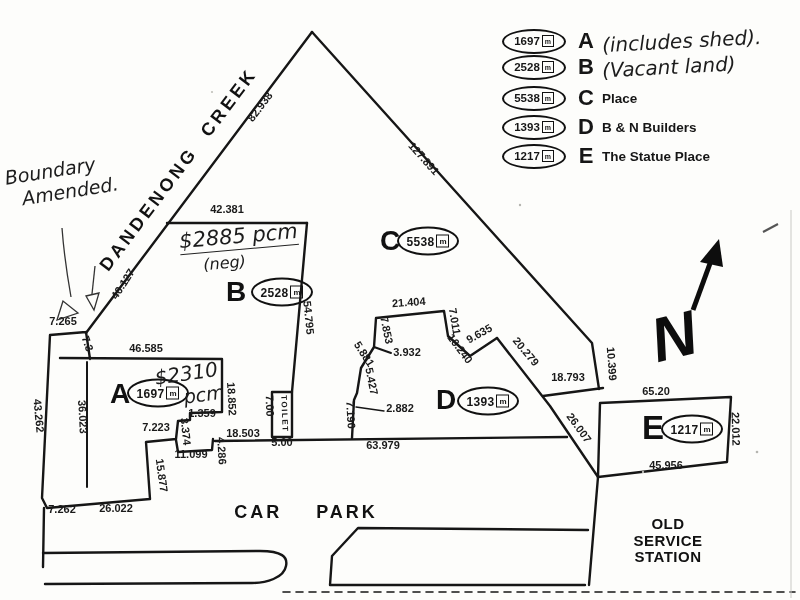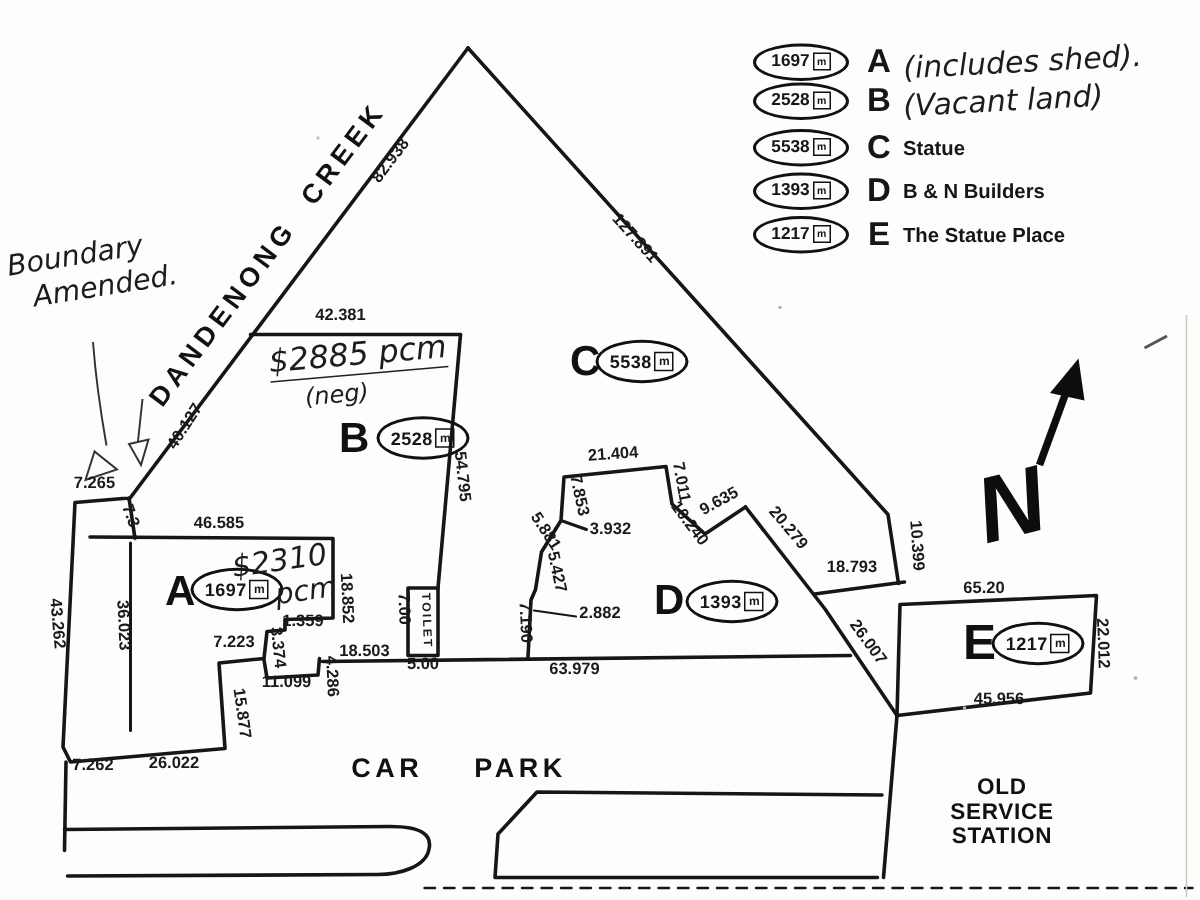--- a/index.html
+++ b/index.html
@@ -191,21 +191,21 @@
         </span>
         <span class="lletter">B</span>
         <span class="lnote hand">(Vacant land)</span>
       </div>
       <div class="lrow">
         <span class="loval">
           <b>5538</b>
           <span class="msq">m</span>
         </span>
         <span class="lletter">C</span>
-        <span class="lname">Statue</span>
+        <span class="lname">Place</span>
       </div>
       <div class="lrow">
         <span class="loval">
           <b>1393</b>
           <span class="msq">m</span>
         </span>
         <span class="lletter">D</span>
         <span class="lname">B &amp; N Builders</span>
       </div>
       <div class="lrow">

